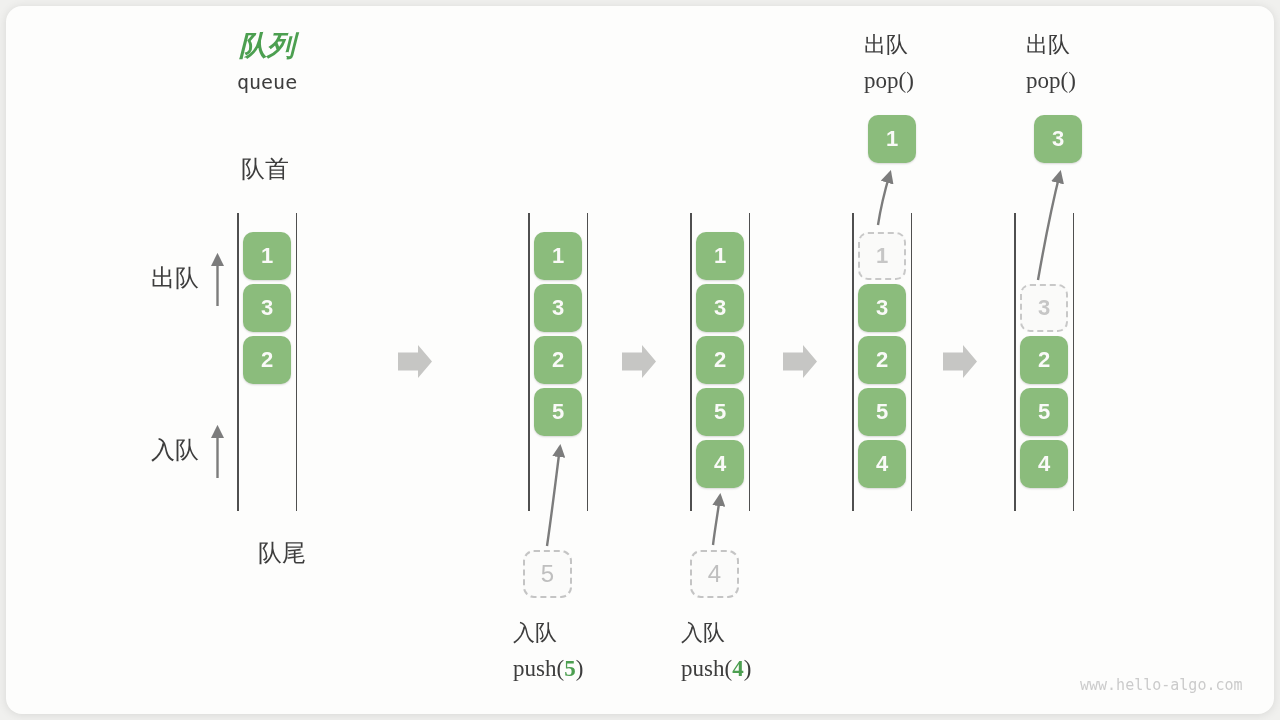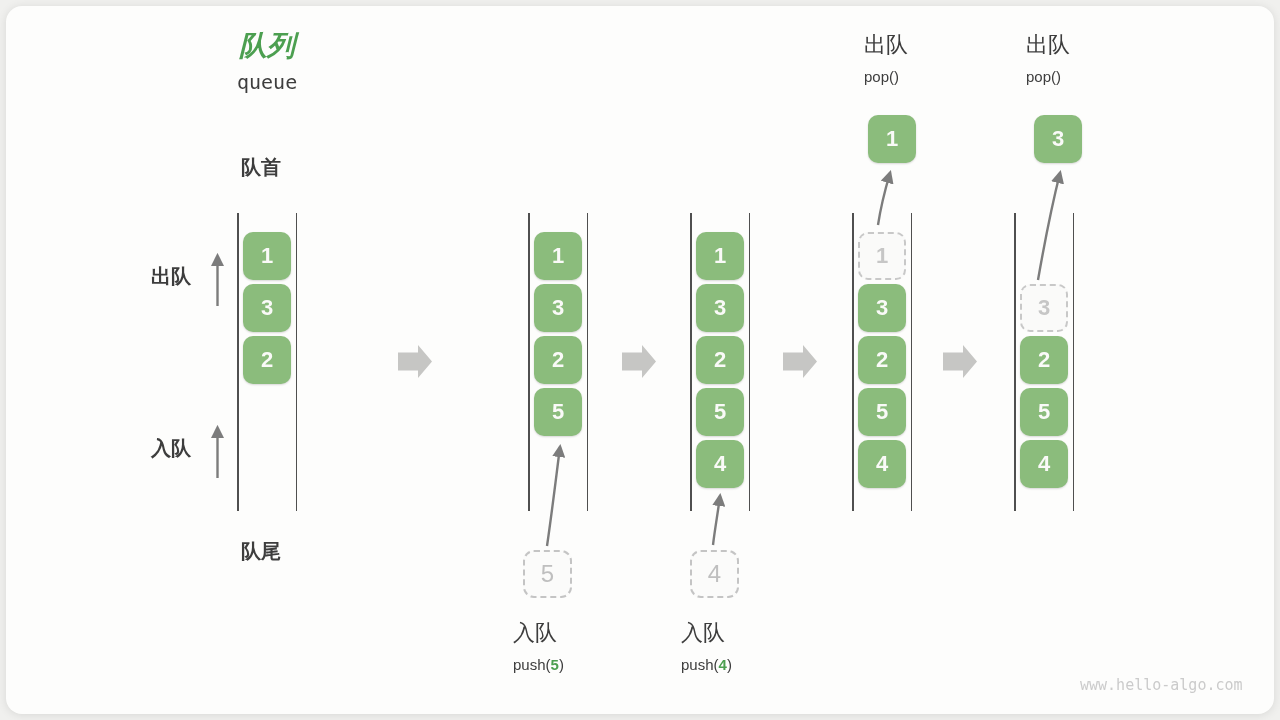--- a/index.html
+++ b/index.html
@@ -19,23 +19,23 @@
     overflow:hidden;
   }
   .panel{
     position:absolute;left:6px;top:6px;width:1268px;height:708px;
     background:#fdfdfc;border-radius:16px;
     box-shadow:0 1px 10px rgba(0,0,0,0.10);
   }
   .abs{position:absolute;line-height:1;white-space:nowrap;}
   .title-zh{font-size:28px;font-weight:700;color:var(--accent-green);font-style:italic;}
   .title-en{font-family:"DejaVu Sans Mono","Liberation Mono",monospace;font-size:20px;color:var(--text-dark);}
-  .zh-bold{font-size:20px;font-weight:700;color:var(--text-dark);}
+  .zh-bold{font-size:24px;font-weight:400;color:var(--text-dark);}
   .zh-op{font-size:22px;font-weight:400;color:var(--text-dark);}
-  .code{font-family:Liberation Sans, sans-serif;font-size:15px;color:var(--text-dark);}
+  .code{font-family:Liberation Serif, serif;font-size:23px;color:var(--text-dark);}
   .code .arg{color:var(--accent-green);font-weight:700;}
   .queue-col{position:absolute;width:60px;height:298px;top:213px;}
   .qline{position:absolute;top:0;width:1.5px;height:100%;background:var(--line-gray);}
   .qline.left{left:0;}
   .qline.right{right:0;}
   .cell{
     position:absolute;left:6px;width:48px;height:48px;
     display:flex;align-items:center;justify-content:center;
     font-size:22px;font-weight:700;border-radius:10px;box-sizing:border-box;
   }
@@ -90,21 +90,21 @@
   <polygon points="398,352.5 418,352.5 418,345 432,361.5 418,378 418,370.5 398,370.5" fill="#C6C6C4"></polygon>
   <polygon points="622,352.5 642,352.5 642,345 656,361.5 642,378 642,370.5 622,370.5" fill="#C6C6C4"></polygon>
   <polygon points="783,352.5 803,352.5 803,345 817,361.5 803,378 803,370.5 783,370.5" fill="#C6C6C4"></polygon>
   <polygon points="943,352.5 963,352.5 963,345 977,361.5 963,378 963,370.5 943,370.5" fill="#C6C6C4"></polygon>
 </svg>
 
 <div class="abs title-zh" style="left:239px;top:32px;">队列</div>
 <div class="abs title-en" style="left:237px;top:72px;">queue</div>
 
 <div class="abs zh-bold" style="left:241px;top:157px;">队首</div>
-<div class="abs zh-bold" style="left:241px;top:541px;">队尾</div>
+<div class="abs zh-bold" style="left:258px;top:541px;">队尾</div>
 <div class="abs zh-bold" style="left:151px;top:266px;">出队</div>
 <div class="abs zh-bold" style="left:151px;top:438px;">入队</div>
 
 <div class="queue-col" style="left:237px;">
   <div class="qline left"></div>
   <div class="qline right"></div>
 <div class="cell solid" style="top: 19px;">1</div>
     <div class="cell solid" style="top: 71px;">3</div>
     <div class="cell solid" style="top: 123px;">2</div>
   </div>

